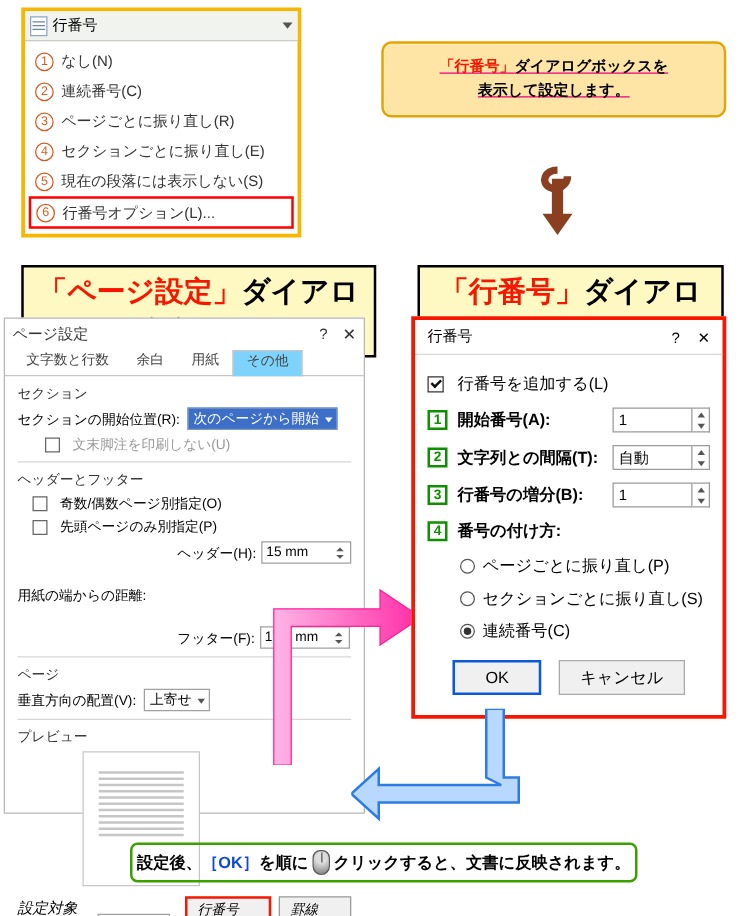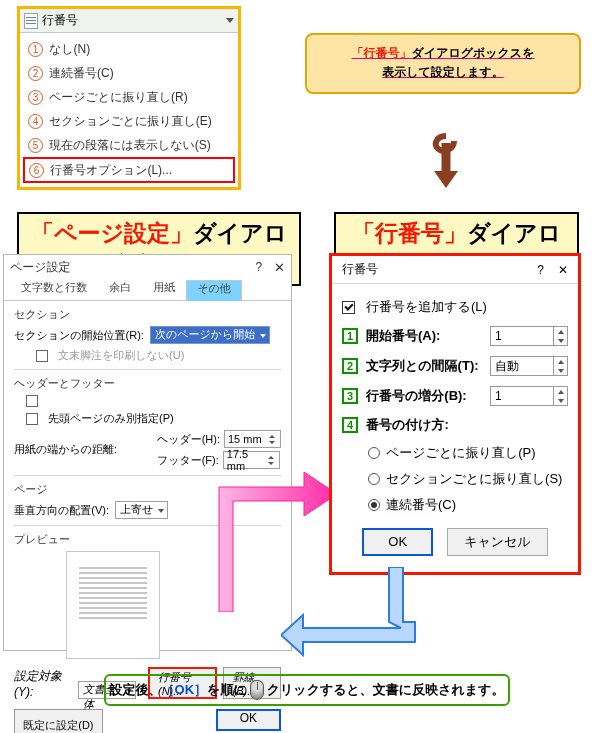--- a/index.html
+++ b/index.html
@@ -115,21 +115,21 @@
     .sel {
       border:1px solid #7a97c7; background:#3d6fc8; color:#fff;
       height:18px; padding:0 14px 0 4px; font-size:11px;
       position:relative; min-width:90px;
     }
     .sel::after{content:"";position:absolute;right:3px;top:7px;
       border-left:3px solid transparent;border-right:3px solid transparent;border-top:4px solid #fff;}
     .chk { width:12px;height:12px;border:1px solid #666;display:inline-block;margin-right:4px;flex-shrink:0;}
     .hr { border-top:1px solid #d6d6d6; margin:6px 0;}
     .num-input {
-      border:1px solid #a0a0a0; height:18px; width:57px; padding:0 3px;
+      border:1px solid #a0a0a0; height:18px; width:72px; padding:0 3px;
       font-size:11px; display:inline-flex;align-items:center;justify-content:space-between;
     }
     .spin { width:10px; display:flex;flex-direction:column;}
     .spin div{height:6px;display:flex;align-items:center;justify-content:center;}
     .spin .up::before{content:"";border-left:3px solid transparent;border-right:3px solid transparent;border-bottom:3px solid #555;}
     .spin .dn::before{content:"";border-left:3px solid transparent;border-right:3px solid transparent;border-top:3px solid #555;}
     .cmb { border:1px solid #a0a0a0;height:18px;padding:0 14px 0 4px;font-size:11px;position:relative; min-width:50px;}
     .cmb::after{content:"";position:absolute;right:3px;top:7px;border-left:3px solid transparent;border-right:3px solid transparent;border-top:4px solid #555;}
     .prev-box{
       border:1px solid #c6c6c6; width:94px;height:108px;margin:4px auto 4px 52px;background:#fff;
@@ -274,39 +274,40 @@
       <div class="sel">次のページから開始</div>
     </div>
     <div class="row" style="margin-left:22px;">
       <span class="chk"></span>
       <label style="color:#999;">文末脚注を印刷しない(U)</label>
     </div>
     <div class="hr"></div>
     <div class="fs-label">ヘッダーとフッター</div>
     <div class="row" style="margin-left:12px;">
       <span class="chk"></span>
+      <label>奇数/偶数ページ別指定(O)</label>
     </div>
     <div class="row" style="margin-left:12px;">
       <span class="chk"></span>
       <label>先頭ページのみ別指定(P)</label>
     </div>
     <div class="row">
       <label>用紙の端からの距離:</label>
       <div style="margin-left:auto;display:flex;flex-direction:column;gap:3px;">
         <div style="display:flex;align-items:center;gap:4px;">
           <label>ヘッダー(H):</label>
           <div class="num-input">
               <span>15 mm</span>
               <span class="spin">
                 <div class="up"></div>
                 <div class="dn"></div>
               </span>
             </div>
         </div>
-        <div style="display:flex;align-items:center;gap:4px;">
+        <div style="display:flex;align-items:center;gap:4px;margin-top:47px;">
           <label>フッター(F):</label>
           <div class="num-input">
               <span>17.5 mm</span>
               <span class="spin">
                 <div class="up"></div>
                 <div class="dn"></div>
               </span>
             </div>
         </div>
       </div>

